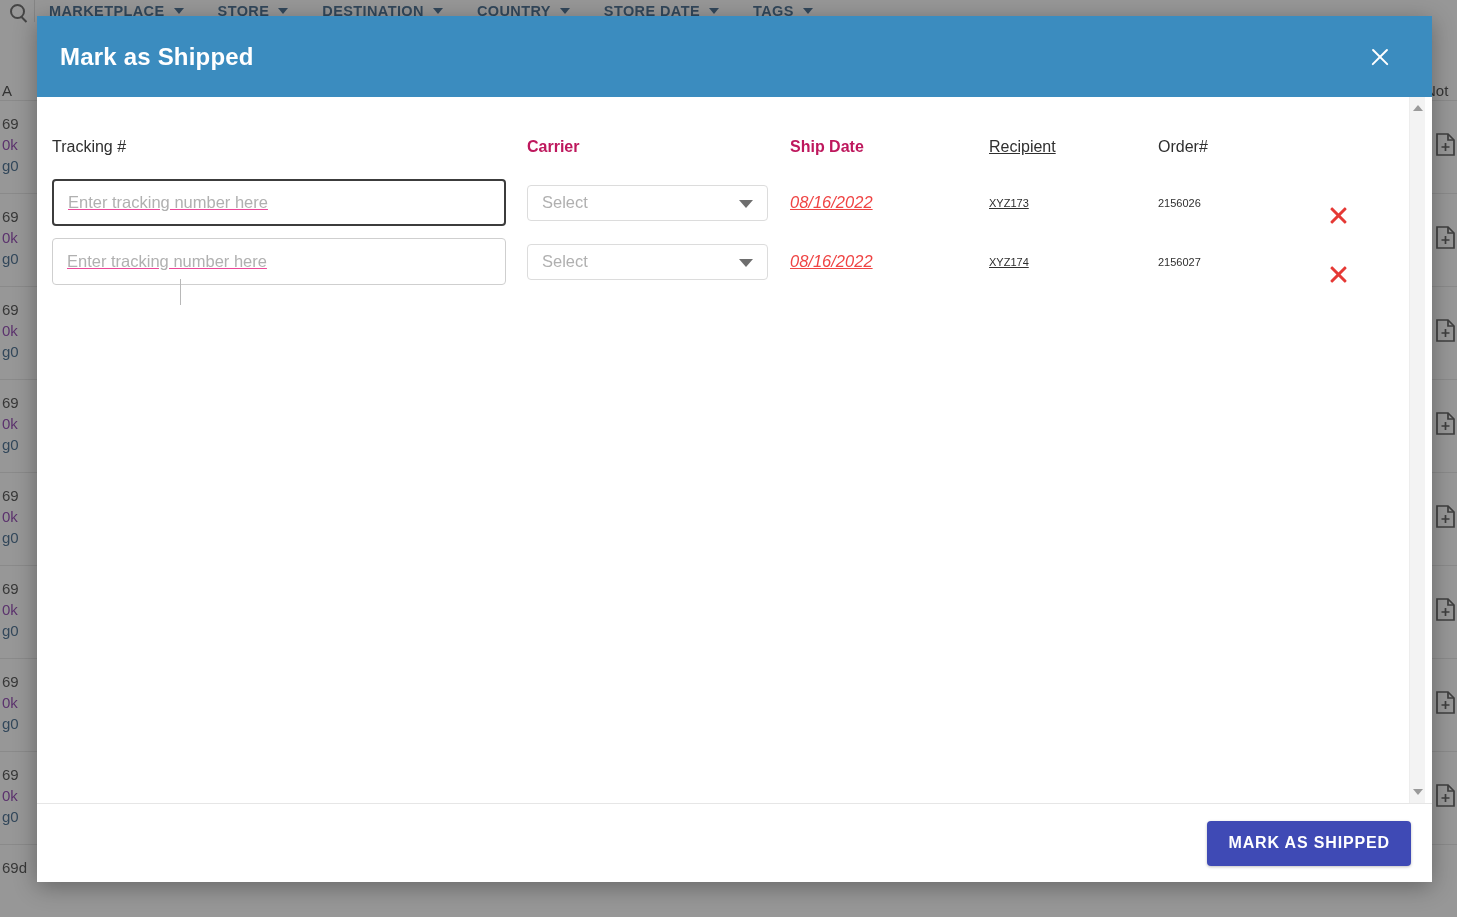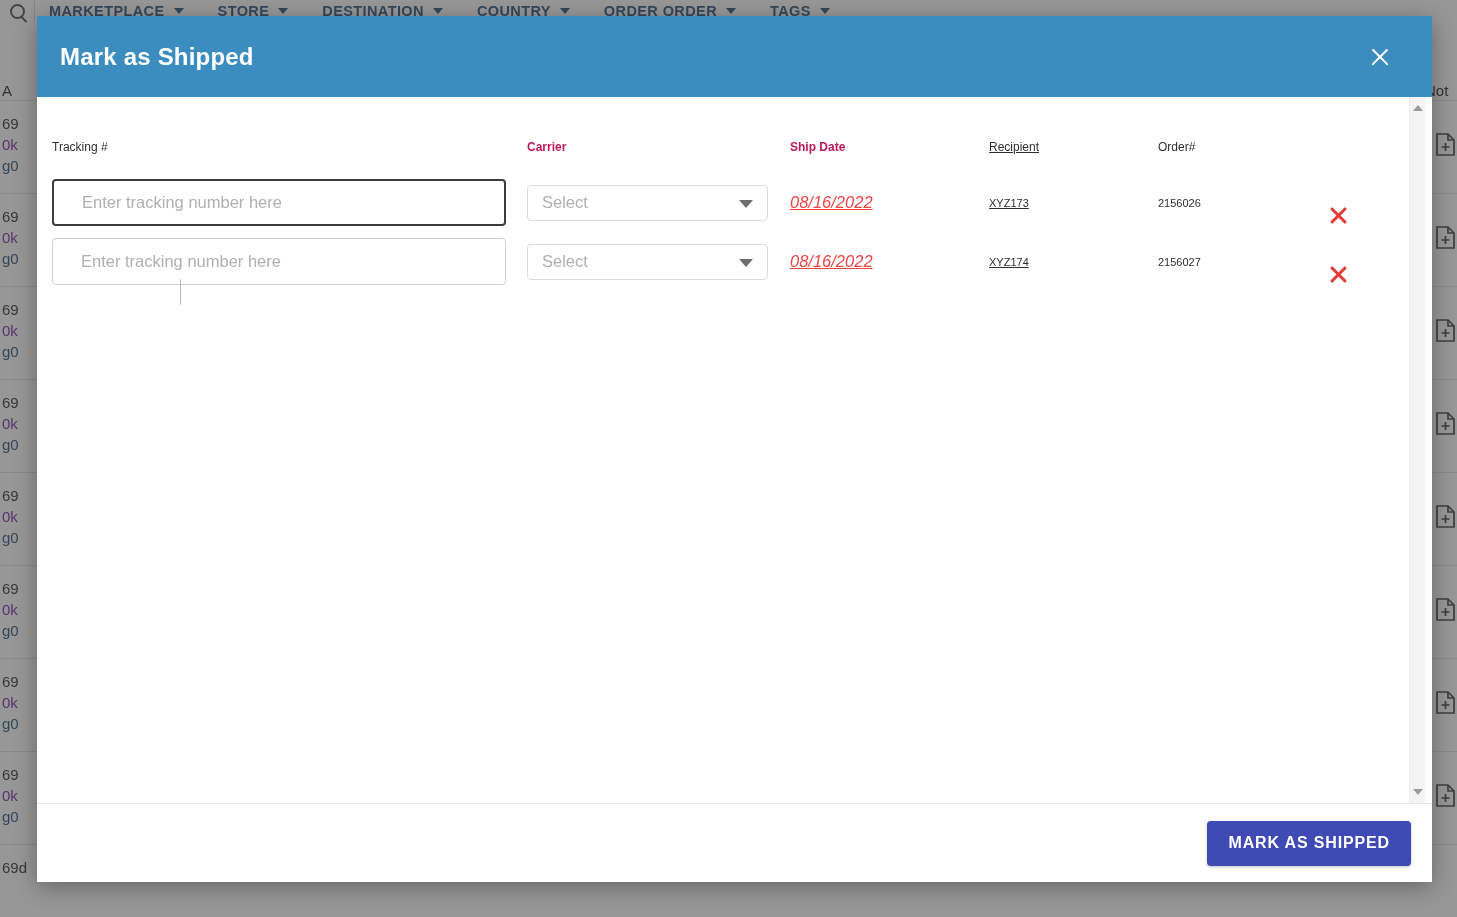--- a/index.html
+++ b/index.html
@@ -194,39 +194,40 @@
   }
 
   .col-tracking  { width: 475px; flex: 0 0 475px; }
   .col-carrier   { width: 263px; flex: 0 0 263px; }
   .col-shipdate  { width: 199px; flex: 0 0 199px; }
   .col-recipient { width: 169px; flex: 0 0 169px; text-decoration: underline; }
   .col-order     { width: 168px; flex: 0 0 168px; }
   .col-remove    { width: 60px;  flex: 0 0 60px; }
 
   .th {
-    font-size: 12px;
+    font-size: 16px;
     color: #2f2f2f;
   }
   .th.link-head {
     color: #be185d;
     font-weight: bold;
   }
 
   .tracking-input {
     width: 454px;
     height: 47px;
     border: 1px solid #cfcfcf;
     border-radius: 4px;
-    padding: 0 28px;
+    padding: 0 14px;
     font-size: 16.5px;
     color: #ec4899;
     font-family: "Liberation Sans", sans-serif;
     background: #ffffff;
     outline: none;
+    text-decoration: underline;
   }
   .tracking-input::placeholder { color: #b0b0b0; }
   .tracking-input.focused {
     border: 2px solid #3c3c3c;
   }
 
   .carrier-select {
     position: relative;
     width: 241px;
     height: 36px;
@@ -356,21 +357,21 @@
     </div>
     <div class="filter-item">
       <span>DESTINATION</span>
       <span class="caret-down"></span>
     </div>
     <div class="filter-item">
       <span>COUNTRY</span>
       <span class="caret-down"></span>
     </div>
     <div class="filter-item">
-      <span>ORDER ORDER</span>
+      <span>STORE DATE</span>
       <span class="caret-down"></span>
     </div>
     <div class="filter-item">
       <span>TAGS</span>
       <span class="caret-down"></span>
     </div>
   </div>
 
   <div class="bg-table">
     <div class="bg-col-head left">A</div>

